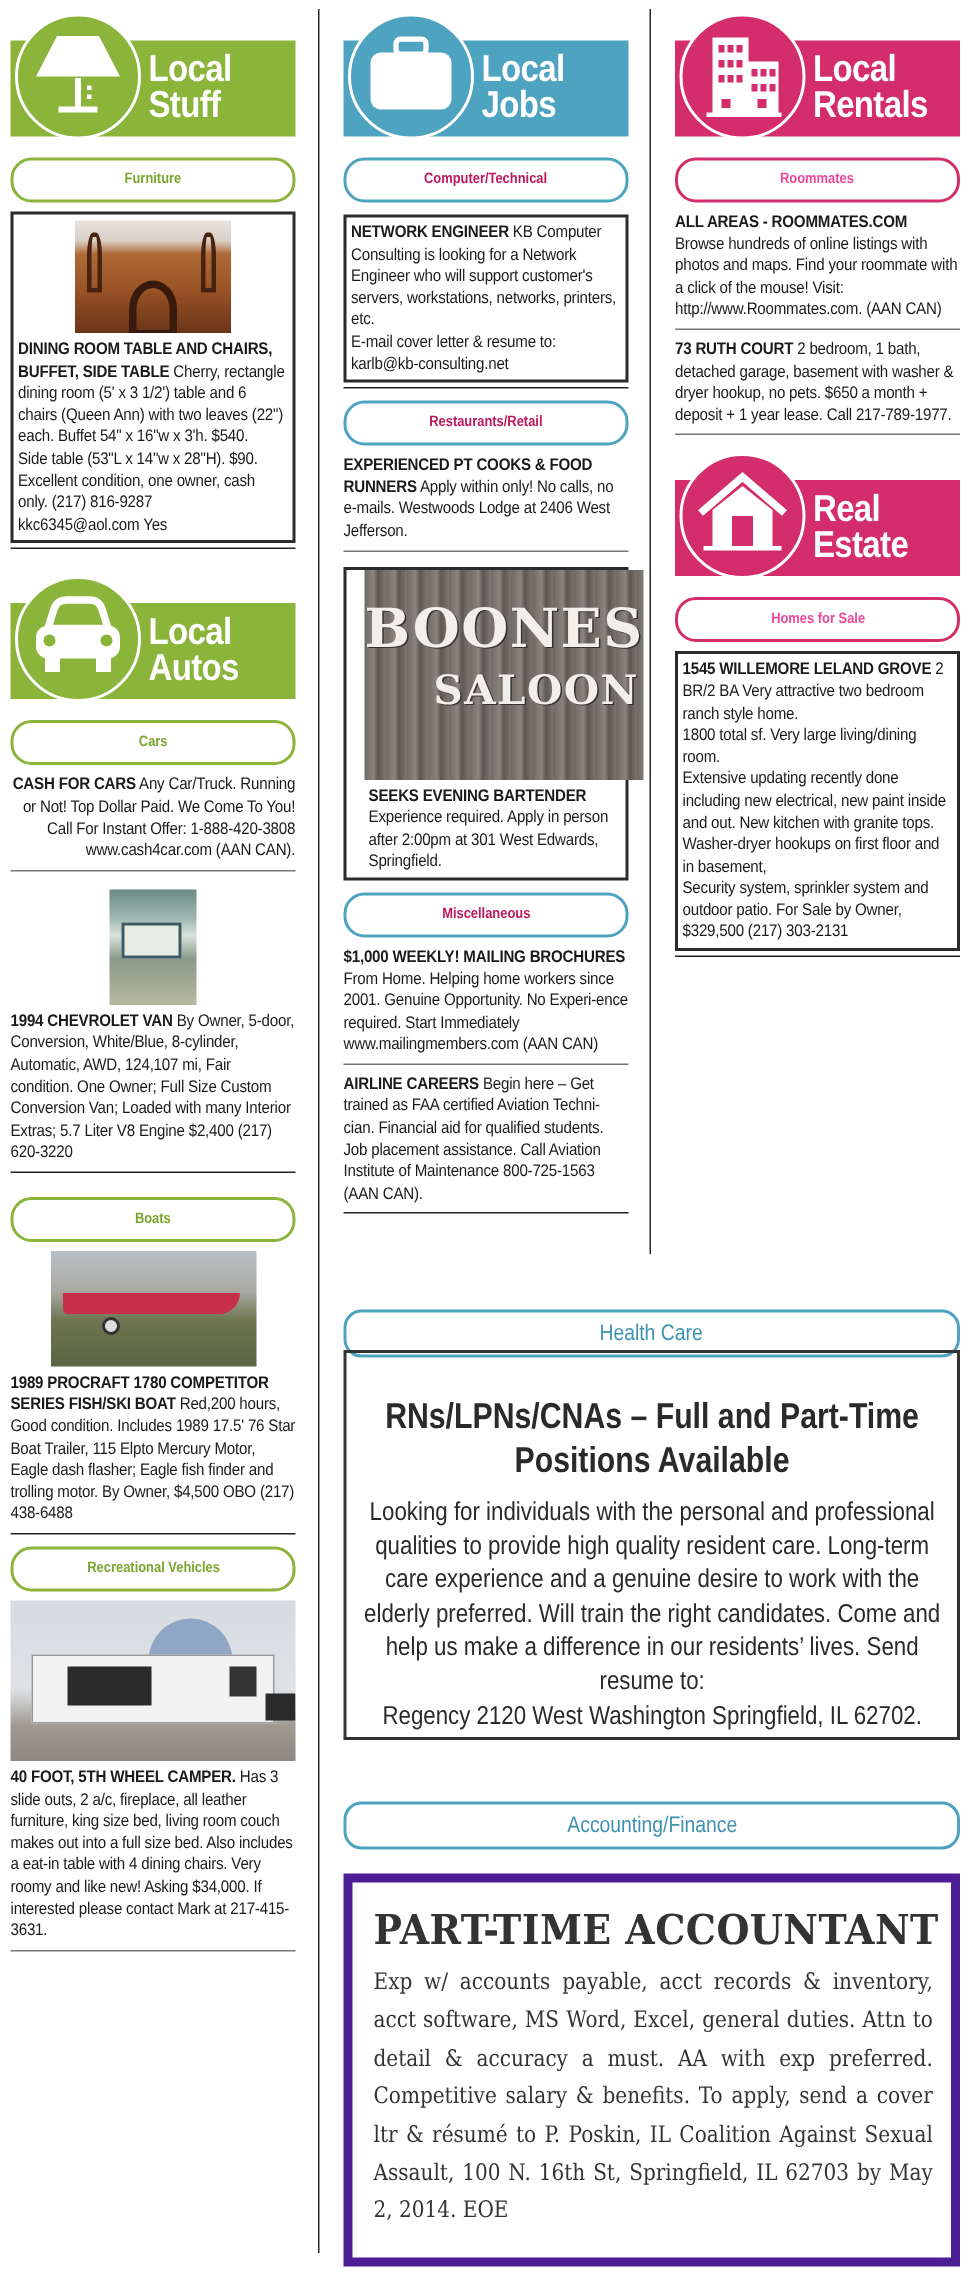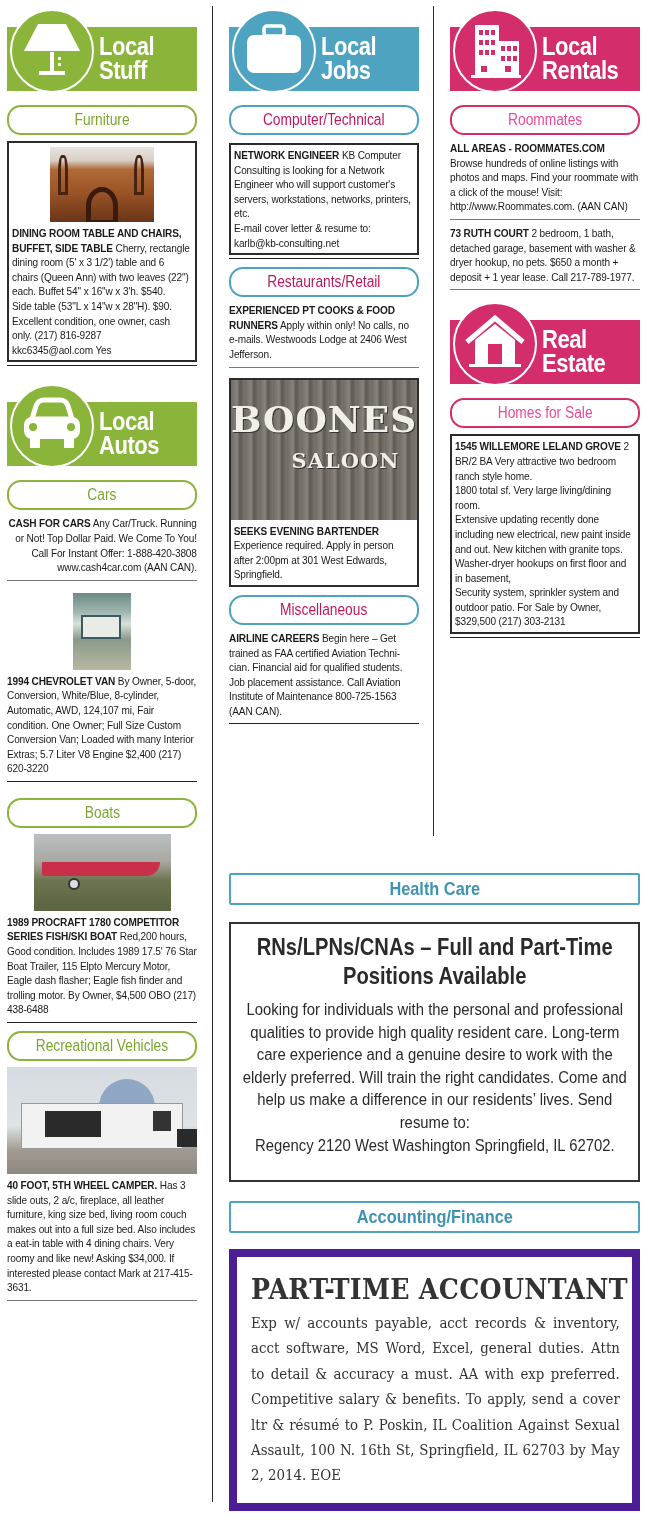--- a/index.html
+++ b/index.html
@@ -20,46 +20,46 @@
   .banner .bar { position: absolute; left: 0; right: 0; top: 22px; height: 64px; }
   .banner .circle { position: absolute; left: 3px; top: 4px; width: 84px; height: 84px; border-radius: 50%; border: 2px solid #fff; }
   .banner .circle svg { position: absolute; left: 0; top: 0; width: 80px; height: 80px; }
   .banner .btitle { position: absolute; left: 92px; top: 29px; color: #fff; font-weight: bold; font-size: 25px; line-height: 24px; letter-spacing: -0.5px; font-family: "Liberation Sans", sans-serif; transform: scaleX(0.88); transform-origin: left top; }
 
   .green .bar, .green .circle { background: #8bb43a; }
   .blue .bar, .blue .circle { background: #4ea3c1; }
   .pink .bar, .pink .circle { background: #d42d6b; }
 
   
-  .pill { height: 30px; border: 2px solid; border-radius: 14px; text-align: center; font-weight: normal; font-size: 16px; line-height: 26px; margin: 8px 0 6px 0; }
+  .pill { height: 30px; border: 2px solid; border-radius: 14px; text-align: center; font-weight: bold; font-size: 10px; line-height: 26px; margin: 8px 0 6px 0; }
   .pill span { display: inline-block; transform: scaleX(0.86); }
   .pill.green { border-color: #8bb43a; color: #7aa62e; }
   .pill.blue { border-color: #4ea3c1; color: #be185d; }
   .pill.pink { border-color: #d42d6b; color: #ec4899; }
 
   
   .ad { font-size: 11.2px; line-height: 14.6px; padding-bottom: 5px; border-bottom: 1.5px solid #777; margin-bottom: 6px; letter-spacing: -0.15px; }
   .ad .inner { transform: scaleX(0.9); transform-origin: left top; width: 111%; }
   .ad b { font-weight: bold; }
   .ad.boxed { border: 2px solid #2b2b2b; padding: 3px 3px 3px 3px; margin-bottom: 5px; }
   .ad.boxed + .sep { border-bottom: 1.5px solid #222; margin-bottom: 6px; }
   .ad.dark { border-bottom-color: #222; }
   .pre { white-space: pre-line; }
 
   .photo { display: block; margin: 0 auto 4px auto; position: relative; overflow: hidden; }
 
   
-  .wide-pill { position: absolute; left: 229px; width: 411px; height: 32px; border: 2px solid #4ea3c1; border-radius: 2px; text-align: center; color: #3e92b2; font-weight: bold; font-size: 19px; line-height: 28px; }
+  .wide-pill { position: absolute; left: 229px; width: 411px; height: 32px; border: 2px solid #4ea3c1; border-radius: 12px; text-align: center; color: #3e92b2; font-weight: normal; font-size: 15px; line-height: 28px; }
   .wide-pill span { display: inline-block; transform: scaleX(0.86); }
 
-  #health-ad { position: absolute; left: 229px; top: 922px; width: 411px; height: 260px; border: 2.5px solid #333; text-align: center; padding: 8px 8px 0 8px; }
+  #health-ad { position: absolute; left: 229px; top: 900px; width: 411px; height: 260px; border: 2.5px solid #333; text-align: center; padding: 28px 8px 0 8px; }
   #health-ad .h-title { font-size: 24px; line-height: 29px; font-weight: bold; color: #2a2a2a; transform: scaleX(0.84); transform-origin: center top; width: 118%; margin-left: -9%; }
   #health-ad .h-body { margin-top: 8px; font-size: 17.3px; line-height: 22.6px; color: #2a2a2a; transform: scaleX(0.86); transform-origin: center top; width: 116%; margin-left: -8%; }
 
-  #acct-ad { position: absolute; left: 229px; top: 1249px; width: 411px; height: 262px; border: 8px solid #4c1d95; padding: 16px 12px 0 14px; font-family: "DejaVu Serif", serif; color: #333; }
+  #acct-ad { position: absolute; left: 229px; top: 1249px; width: 411px; height: 262px; border: 6px solid #4c1d95; padding: 16px 12px 0 14px; font-family: "DejaVu Serif", serif; color: #333; }
   #acct-ad .a-title { font-size: 27.5px; font-weight: bold; letter-spacing: 0.3px; line-height: 32px; transform: scaleX(0.92); transform-origin: left top; white-space: nowrap; }
   #acct-ad .a-body { margin-top: 6px; font-size: 15.2px; line-height: 25.4px; text-align: justify; transform: scaleX(0.88); transform-origin: left top; width: 113.6%; }
 </style>
 </head>
 <body>
 
 <div class="vrule" id="vrule1"></div>
 <div class="vrule" id="vrule2"></div>
 
 <div class="col" id="col1">
@@ -174,32 +174,35 @@
 E-mail cover letter &amp; resume to: karlb@kb-consulting.net</span></div>
   </div>
   <div class="sep" style="border-bottom:1.5px solid #222;margin-bottom:6px;"></div>
 
   <div class="pill blue"><span>Restaurants/Retail</span></div>
 
   <div class="ad" style="margin-bottom:10px;">
     <div class="inner"><b>EXPERIENCED PT COOKS &amp; FOOD RUNNERS</b><span> Apply within only! No calls, no e-mails. Westwoods Lodge at 2406 West Jefferson.</span></div>
   </div>
 
-  <div class="ad boxed" style="padding:0 0 3px 0;">
+  <div class="ad boxed" style="padding:0 0 3px 12px;">
     <div class="photo" style="width:186px;height:140px;margin:0 0 4px 0;background:repeating-linear-gradient(90deg,#6f6a64 0px,#8a847c 6px,#5d5852 9px,#7c766e 14px);">
       <div style="position:absolute;left:0;right:0;top:18px;text-align:center;color:#f2efe8;font-family:'DejaVu Serif',serif;font-weight:bold;font-size:36px;line-height:42px;letter-spacing:1px;text-shadow:1px 1px 0 #333;">
         <div>BOONES</div>
-        <div style="font-size:21px;margin-left:43px;">SALOON</div>
+        <div style="font-size:27px;margin-left:43px;">SALOON</div>
       </div>
     </div>
     <div class="inner" style="padding:0 3px;"><b>SEEKS EVENING BARTENDER</b><br><span>Experience required. Apply in person after 2:00pm at 301 West Edwards, Springfield.</span></div>
   </div>
 
   <div class="pill blue"><span>Miscellaneous</span></div>
 
+  <div class="ad">
+    <div class="inner"><b>$1,000 WEEKLY! MAILING BROCHURES</b><span> From Home. Helping home workers since 2001. Genuine Opportunity. No Experi-ence required. Start Immediately www.mailingmembers.com (AAN CAN)</span></div>
+  </div>
 
   <div class="ad dark">
     <div class="inner"><b>AIRLINE CAREERS</b><span> Begin here – Get trained as FAA certified Aviation Techni-cian. Financial aid for qualified students. Job placement assistance. Call Aviation Institute of Maintenance 800-725-1563 (AAN CAN).</span></div>
   </div>
 </div>
 
 <div class="col" id="col3">
 
   <div class="banner pink">
     <div class="bar"></div>

